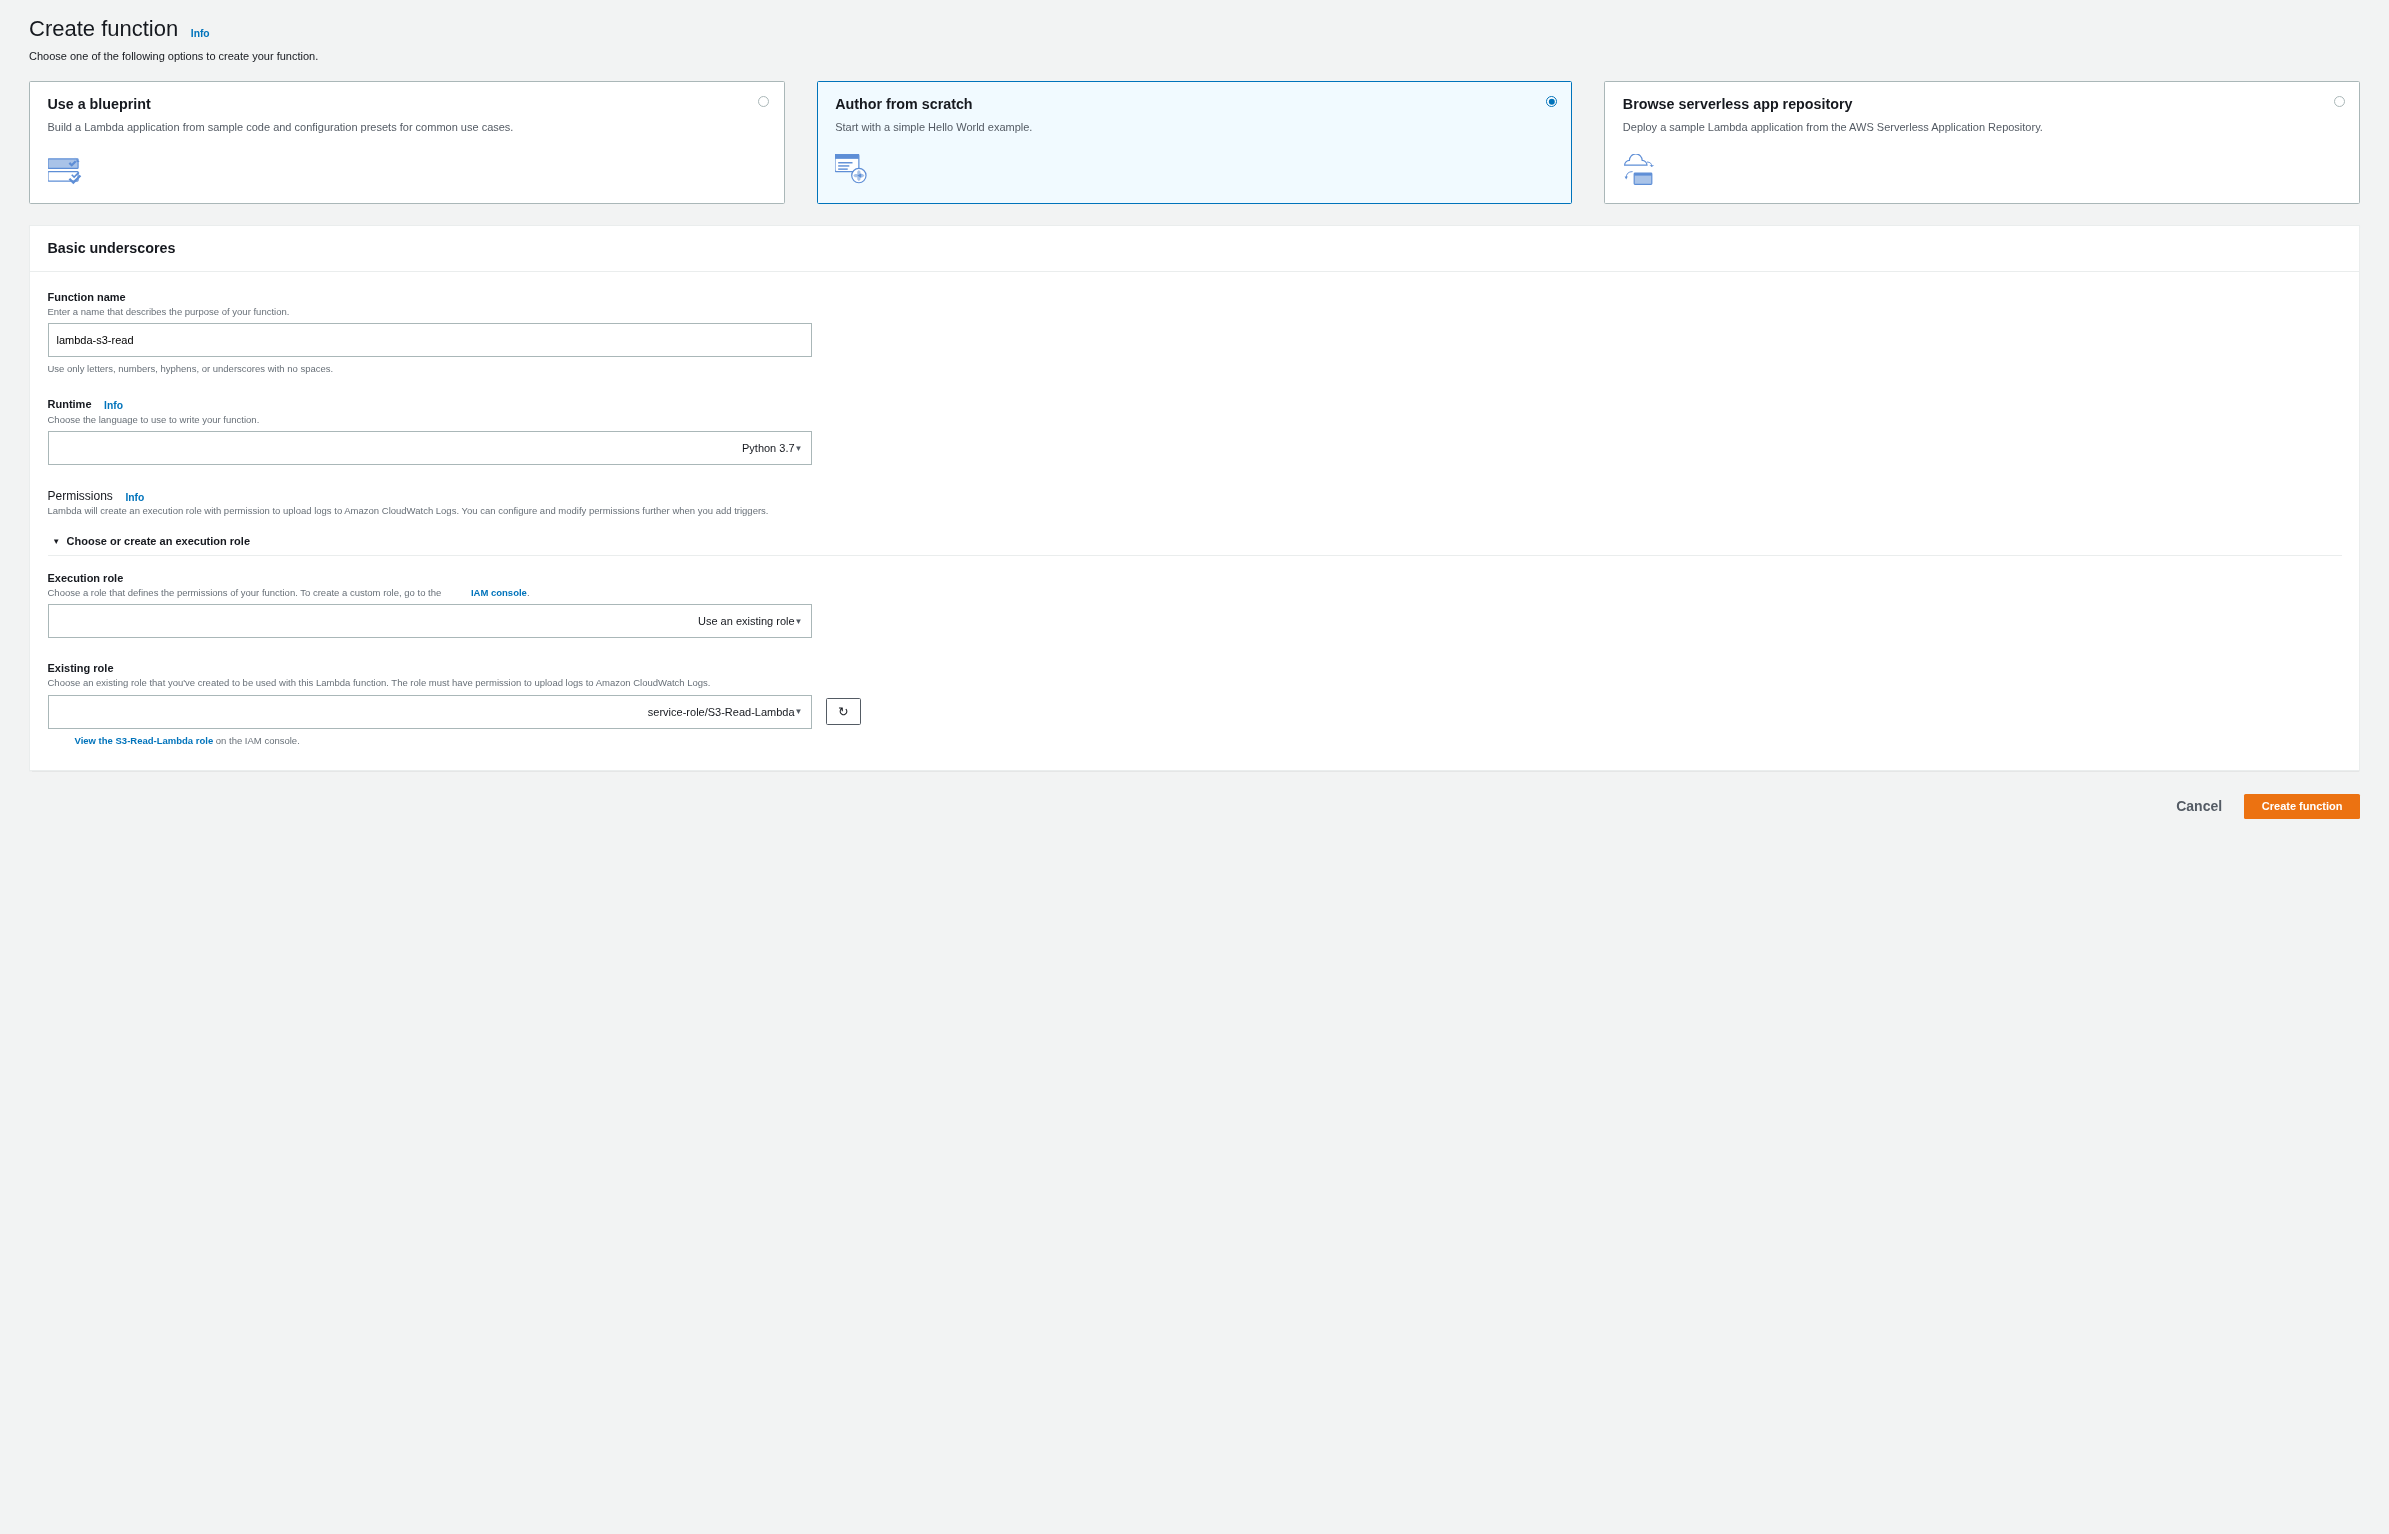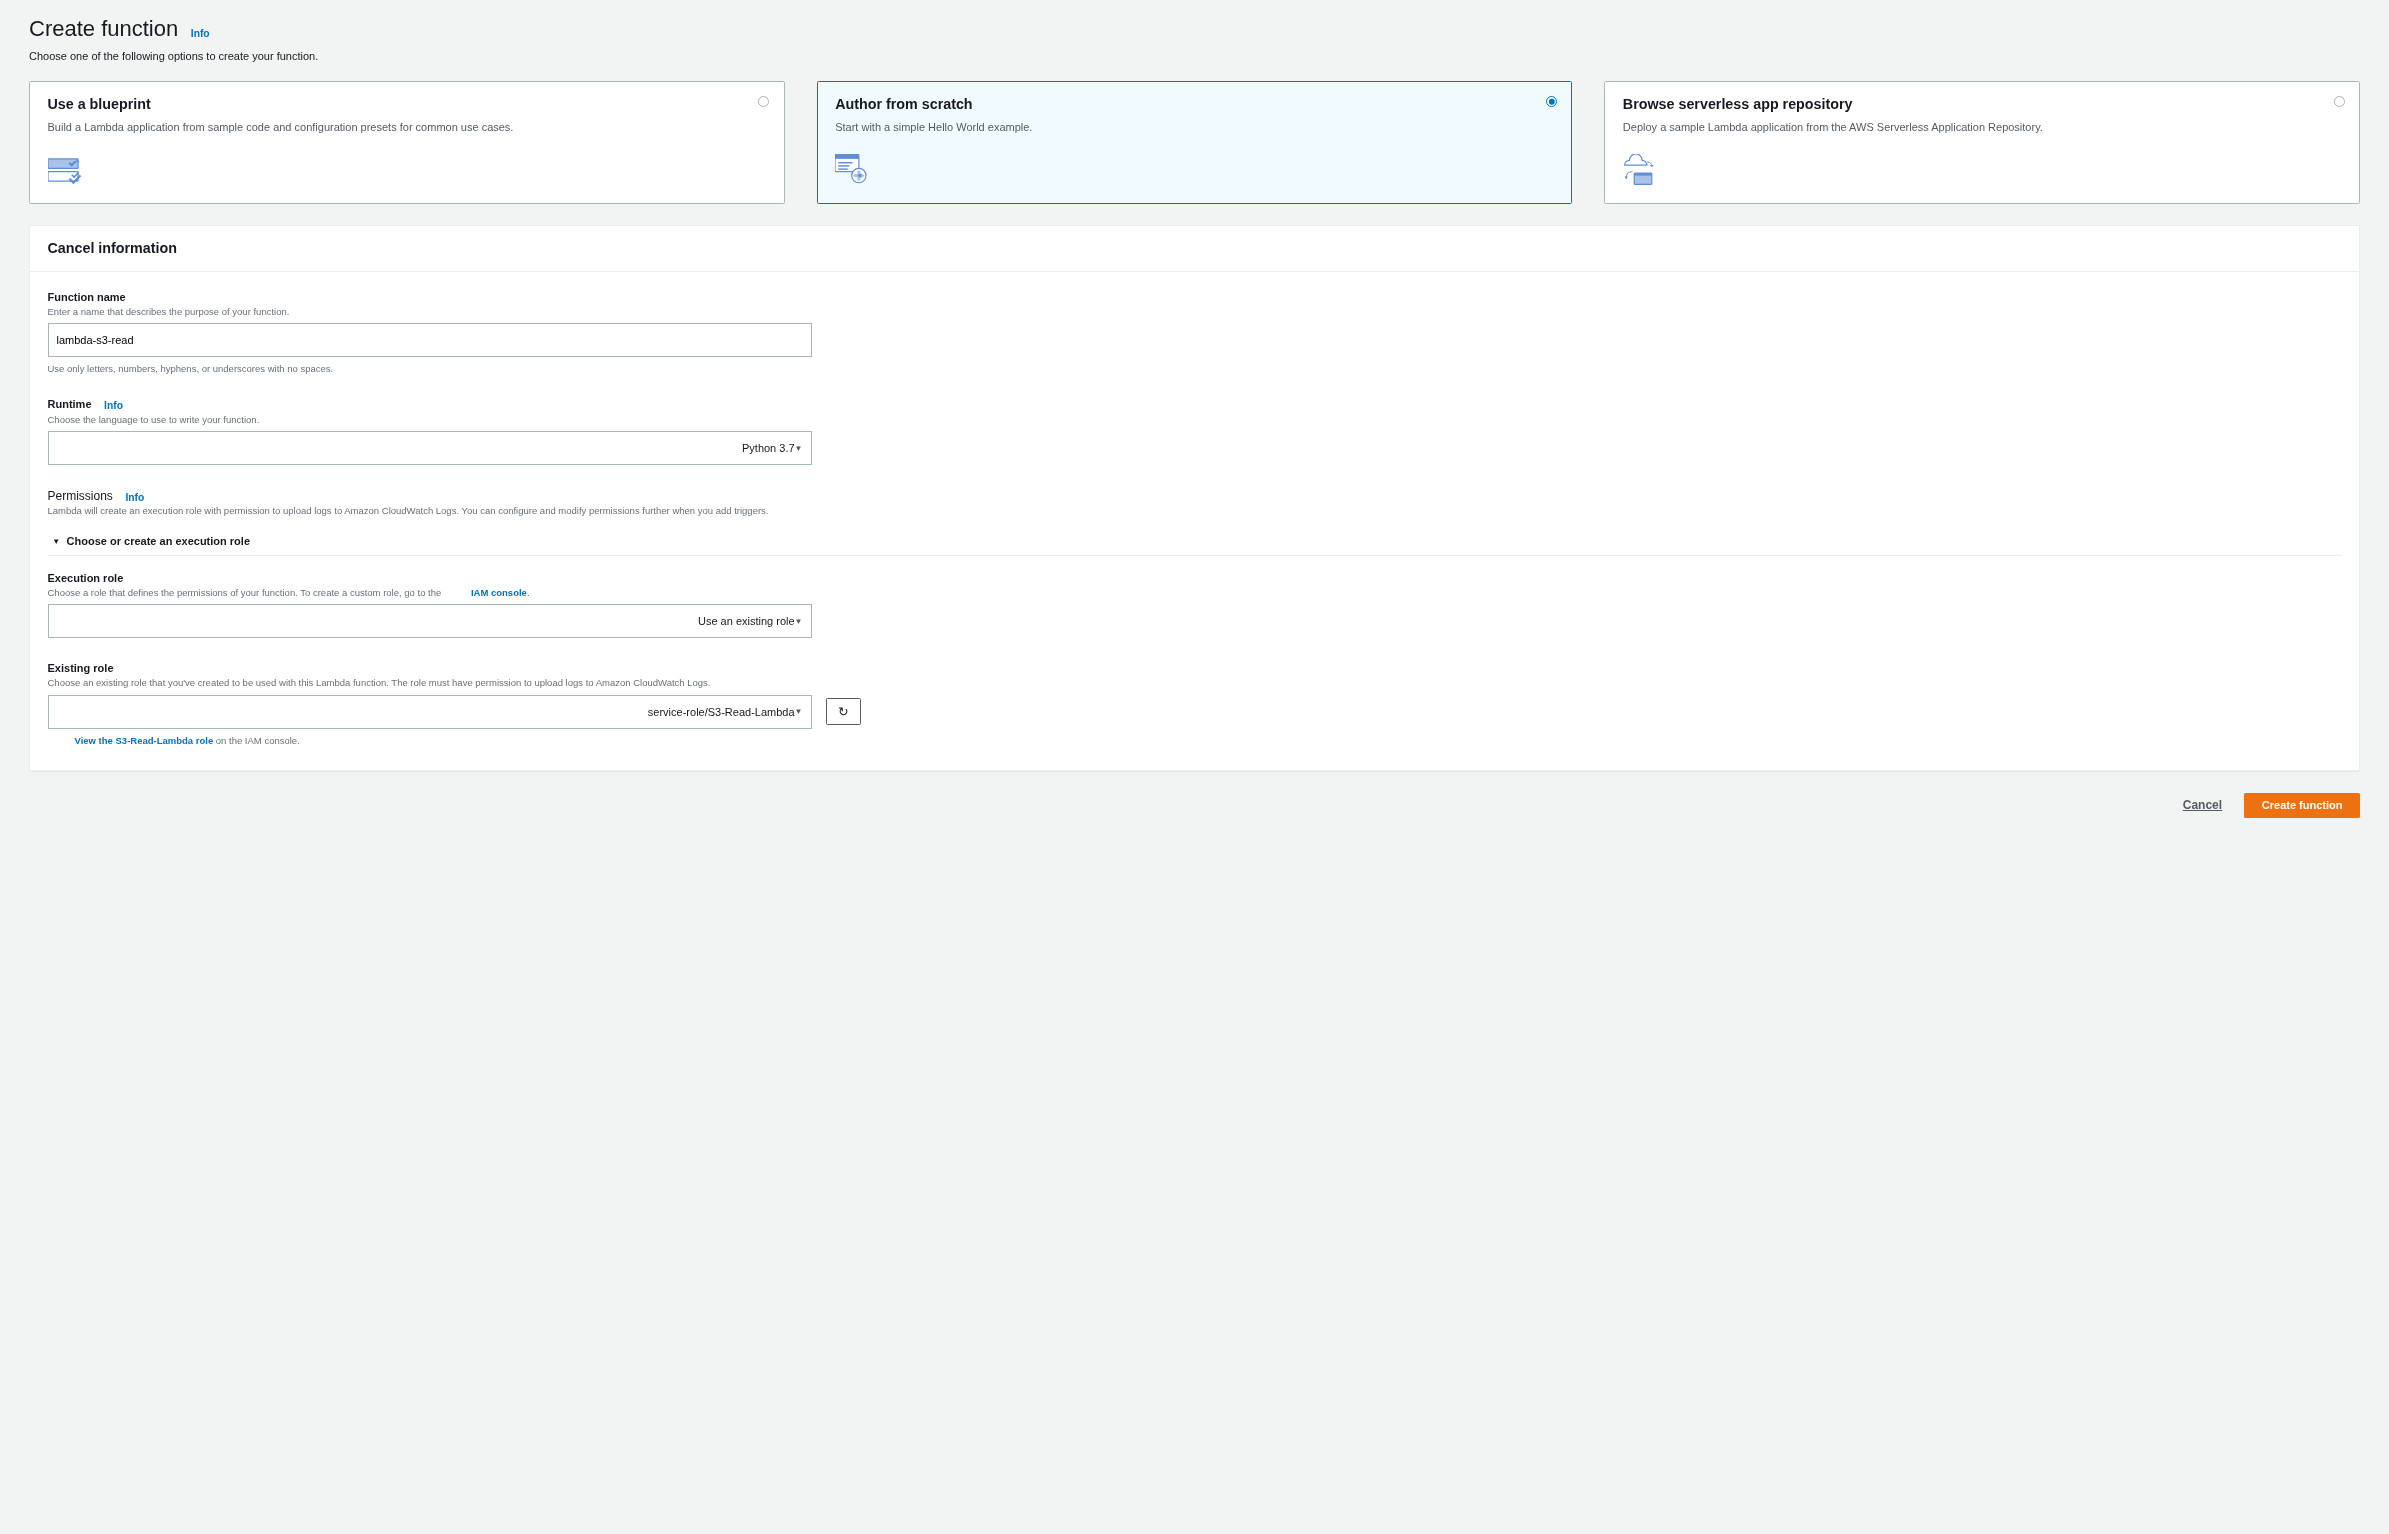--- a/index.html
+++ b/index.html
@@ -179,26 +179,25 @@
   .footer-actions {
     display: flex;
     justify-content: flex-end;
     gap: 19px;
     margin-top: 20.7px;
     align-items: center;
   }
   .btn-link {
     background: none;
     border: none;
-    font-size: 12px;
+    font-size: 14px;
     font-weight: 700;
     color: #545b64;
     cursor: pointer;
     padding: 6.4px 3.2px;
-    text-decoration: underline;
   }
   .btn-primary {
     background: #ec7211;
     color: #fff;
     border: none;
     border-radius: 1.6px;
     font-size: 11px;
     font-weight: 700;
     padding: 6.4px 17.5px;
     cursor: pointer;
@@ -264,21 +263,21 @@
           <path d="M4 30 q0 -8 8 -8" stroke="#5e8ed6" stroke-width="1.2" fill="none"></path>
           <polygon points="2,28 6,28 4,32" fill="#5e8ed6"></polygon>
         </svg>
       </div>
     </div>
 
   </div>
 
   <div class="panel">
     <div class="panel-header">
-      <div class="panel-title">Cancel information</div>
+      <div class="panel-title">Basic underscores</div>
     </div>
     <div class="panel-body">
 
       <div class="field">
         <span class="field-label">Function name</span>
         <div class="field-hint">Enter a name that describes the purpose of your function.</div>
         <input class="text-input" type="text" value="lambda-s3-read" style="">
         <div class="post-hint">Use only letters, numbers, hyphens, or underscores with no spaces.</div>
       </div>
 

